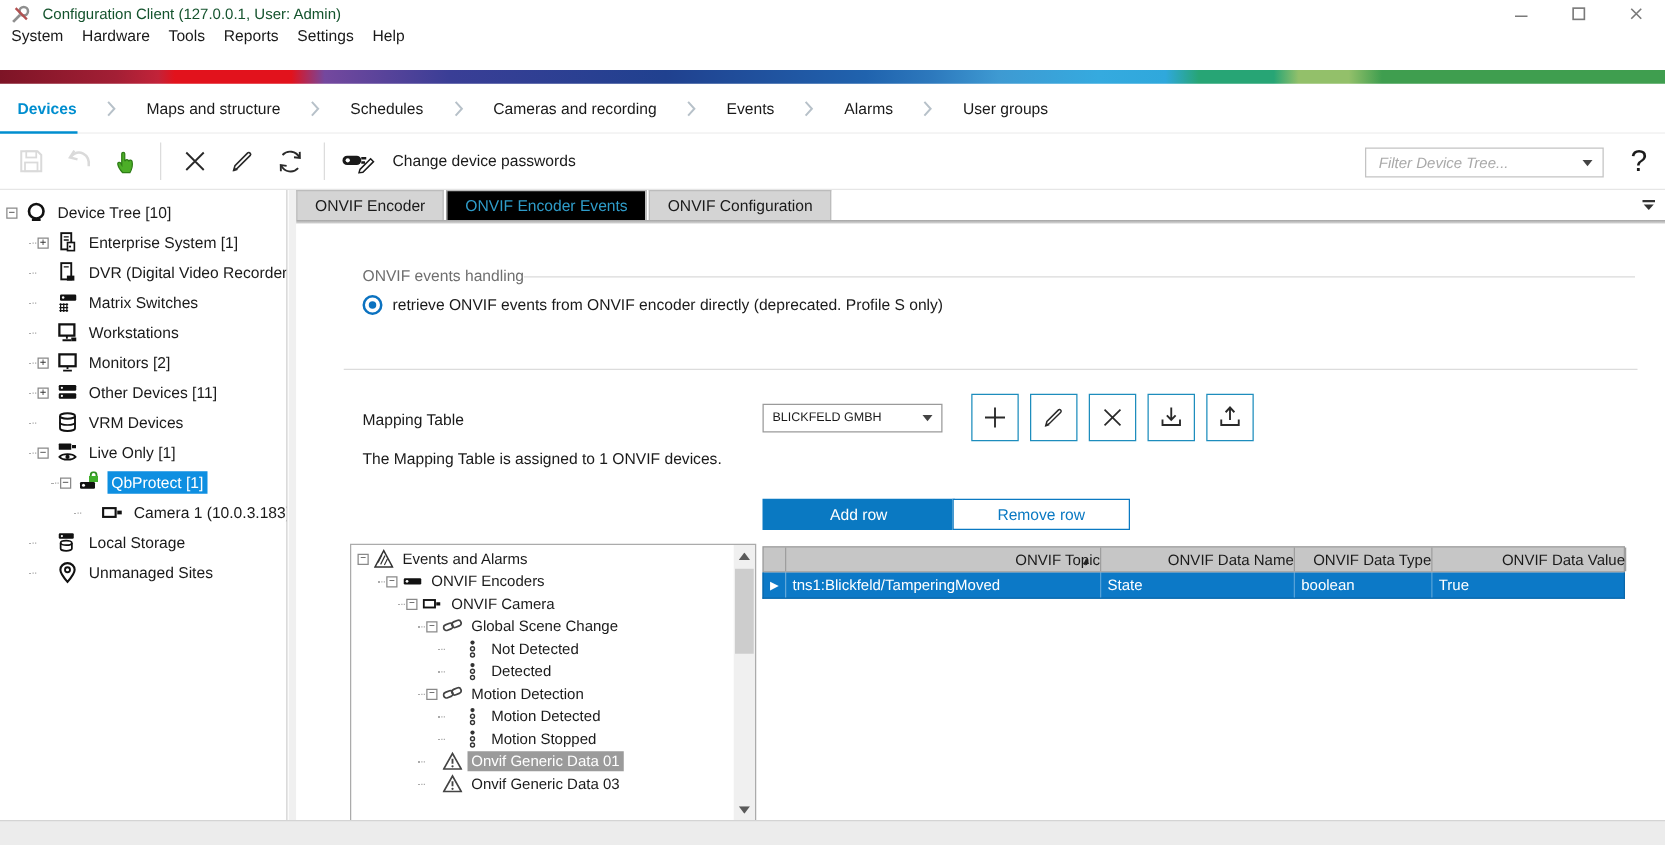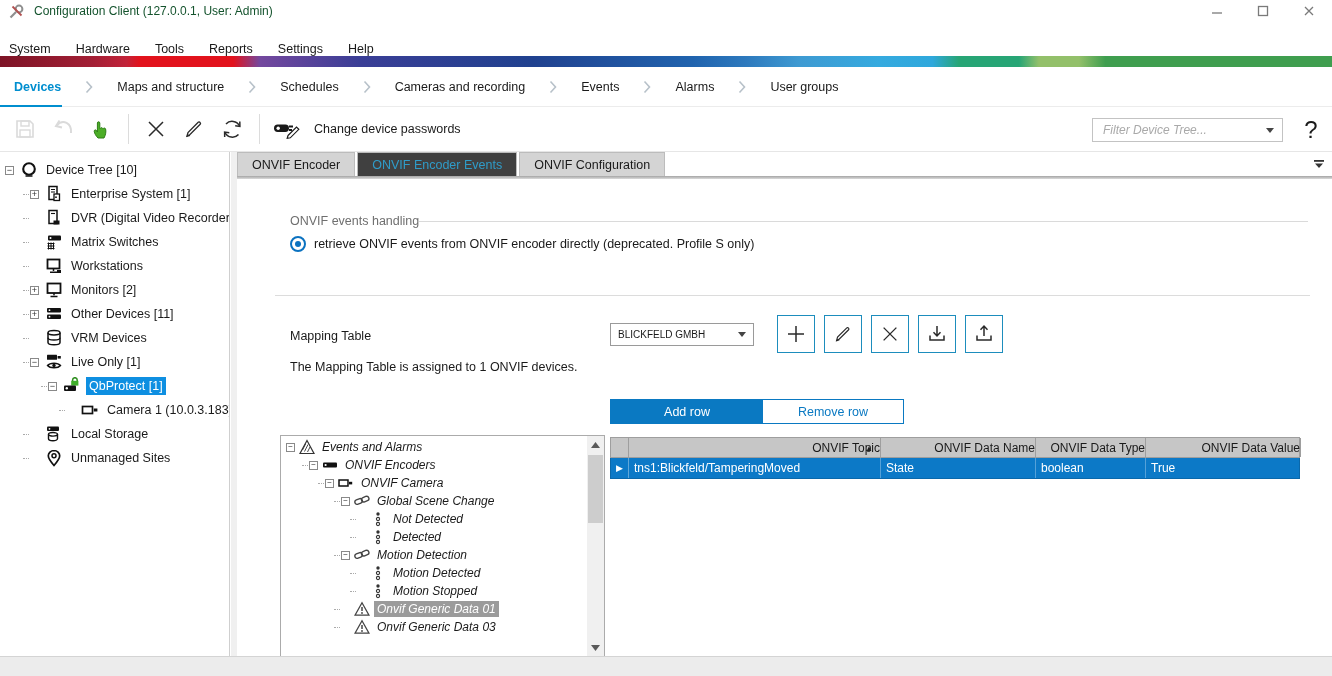--- a/index.html
+++ b/index.html
@@ -9,21 +9,21 @@
     background:#fff; font-family:"Liberation Sans", sans-serif; color:#1a1a1a;
     -webkit-font-smoothing:antialiased;
   }
   
   .titlebar { position:absolute; left:0; top:0; right:0; height:22px; background:#fff; display:flex; align-items:center; }
   .title-icon { margin-left:8px; width:17px; height:17px; display:flex; align-items:center; }
   .title-text { margin-left:9px; font-size:12px; color:#14532d; }
   .win-controls { margin-left:auto; display:flex; height:22px; }
   .win-btn { width:46px; height:22px; display:flex; align-items:center; justify-content:center; }
   
-  .menubar { position:absolute; left:0; top:22px; right:0; height:34px; display:flex; align-items:flex-end; gap:25px; padding-left:9px; }
+  .menubar { position:absolute; left:0; top:22px; right:0; height:34px; display:flex; align-items:flex-start; gap:15px; padding-left:9px; }
   .menu-item { font-size:12.5px; color:#1a1a1a; }
   
   .stripe { position:absolute; left:0; top:56px; right:0; height:11px; background:#c22339; }
   
   .navbar { position:absolute; left:0; top:67px; right:0; height:40px; display:flex; align-items:center; padding-left:14px; border-bottom:1px solid #ececec; }
   .nav-item { font-size:12.5px; color:#1a1a1a; white-space:nowrap; }
   .nav-item.active { color:var(--accent-blue,#008ecf); font-weight:700; }
   .nav-chevron { margin:0 24px; display:flex; align-items:center; }
   .nav-underline { position:absolute; left:0; top:105px; width:62px; height:3px; background:var(--accent-blue,#008ecf); }
   
@@ -42,21 +42,21 @@
   .trow { display:flex; align-items:center; height:24px; font-size:12.5px; white-space:nowrap; }
   .expander { width:9px; height:9px; border:1px solid #898989; background:#fff; flex:none; display:flex; align-items:center; justify-content:center; font-size:9px; line-height:1; color:#333; margin-right:5px; }
   .exp-spacer { width:14px; flex:none; }
   .conn { width:6px; border-top:1px dotted #aaa; flex:none; margin-right:1px; }
   .ticon { width:19px; height:19px; margin-right:5px; flex:none; display:flex; align-items:center; justify-content:center; }
   .tlabel { padding:2px 3px; }
   .tlabel.sel-blue { background:var(--tree-selection,#0e8fe1); color:#fff; }
   
   .tabstrip { position:absolute; left:237px; top:152px; right:0; height:24px; background:#fff; display:flex; }
   .tab { height:24px; display:flex; align-items:center; padding:0 14px; background:#d4d4d4; border:1px solid #bcbcbc; border-bottom:none; margin-right:2px; font-size:12.5px; color:#1a1a1a; }
-  .tab.active { background:#404040; color:var(--tab-active-text,#2f9cc9); }
+  .tab.active { background:#000000; color:var(--tab-active-text,#2f9cc9); }
   .tabline { position:absolute; left:237px; top:176px; right:0; height:3px; background:linear-gradient(180deg,#5a5a5a,#bdbdbd); opacity:.55; }
   .overflow-btn { position:absolute; right:4px; top:156px; width:18px; height:16px; display:flex; align-items:center; justify-content:center; }
   
   .content { position:absolute; left:237px; top:179px; right:0; bottom:20px; background:#fff; }
   .group-label { position:absolute; left:53px; top:35px; font-size:12.5px; color:#6f6f6f; }
   .group-line { position:absolute; left:182px; right:24px; top:42px; border-top:1px solid #dadada; }
   .radio-row { position:absolute; left:53px; top:57px; display:flex; align-items:center; }
   .radio { width:16px; height:16px; border-radius:50%; border:2px solid #0b72c0; background:#fff; position:relative; flex:none; }
   .radio::after { content:""; position:absolute; left:3px; top:3px; width:6px; height:6px; border-radius:50%; background:#0b72c0; }
   .radio-label { margin-left:8px; font-size:12.5px; }
@@ -68,21 +68,21 @@
   .assigned-text { position:absolute; left:53px; top:181px; font-size:12.5px; }
   .btn-add { position:absolute; left:373px; top:220px; width:154px; height:25px; background:var(--button-blue,#0a79c2); color:#fff; font-size:12.5px; display:flex; align-items:center; justify-content:center; }
   .btn-remove { position:absolute; left:525px; top:220px; width:142px; height:25px; background:#fff; border:1px solid var(--button-blue,#0a79c2); color:var(--button-blue,#0a79c2); font-size:12.5px; display:flex; align-items:center; justify-content:center; }
   
   .events-panel { position:absolute; left:43px; top:256px; width:325px; height:222px; border:1px solid #ababab; background:#fff; overflow:hidden; }
   .events-inner { position:absolute; left:0; top:2px; right:17px; bottom:0; }
   .erow { display:flex; align-items:center; height:18px; font-size:12px; white-space:nowrap; }
   .eexpander { width:9px; height:9px; border:1px solid #898989; background:#fff; flex:none; display:flex; align-items:center; justify-content:center; font-size:8px; line-height:1; color:#333; margin-right:4px; }
   .eexp-spacer { width:13px; flex:none; }
   .eicon { width:16px; height:16px; margin-right:4px; flex:none; display:flex; align-items:center; justify-content:center; }
-  .elabel { padding:1px 3px;font-style:italic; }
+  .elabel { padding:1px 3px; }
   .elabel.sel-grey { background:var(--grey-selection,#9b9b9b); color:#fff; }
   .scroll { position:absolute; right:0; top:0; width:17px; bottom:0; background:#f0f0f0; }
   .scroll-arrow { position:absolute; left:0; width:17px; height:17px; display:flex; align-items:center; justify-content:center; }
   .scroll-thumb { position:absolute; left:1px; top:19px; width:15px; height:68px; background:#cdcdcd; }
   
   .grid { position:absolute; left:373px; top:258px; width:690px; }
   .grid-header { display:flex; height:21px; background:var(--header-grey,#c6c6c6); border:1px solid #9e9e9e; }
   .gh-sel { width:18px; flex:none; border-right:1px solid #9e9e9e; }
   .gh-cell { display:flex; align-items:center; justify-content:flex-end; font-size:12px; border-right:1px solid #9e9e9e; position:relative; flex:none; }
   .sort-arrow { position:absolute; right:7px; top:6px; font-size:8px; color:#222; }

